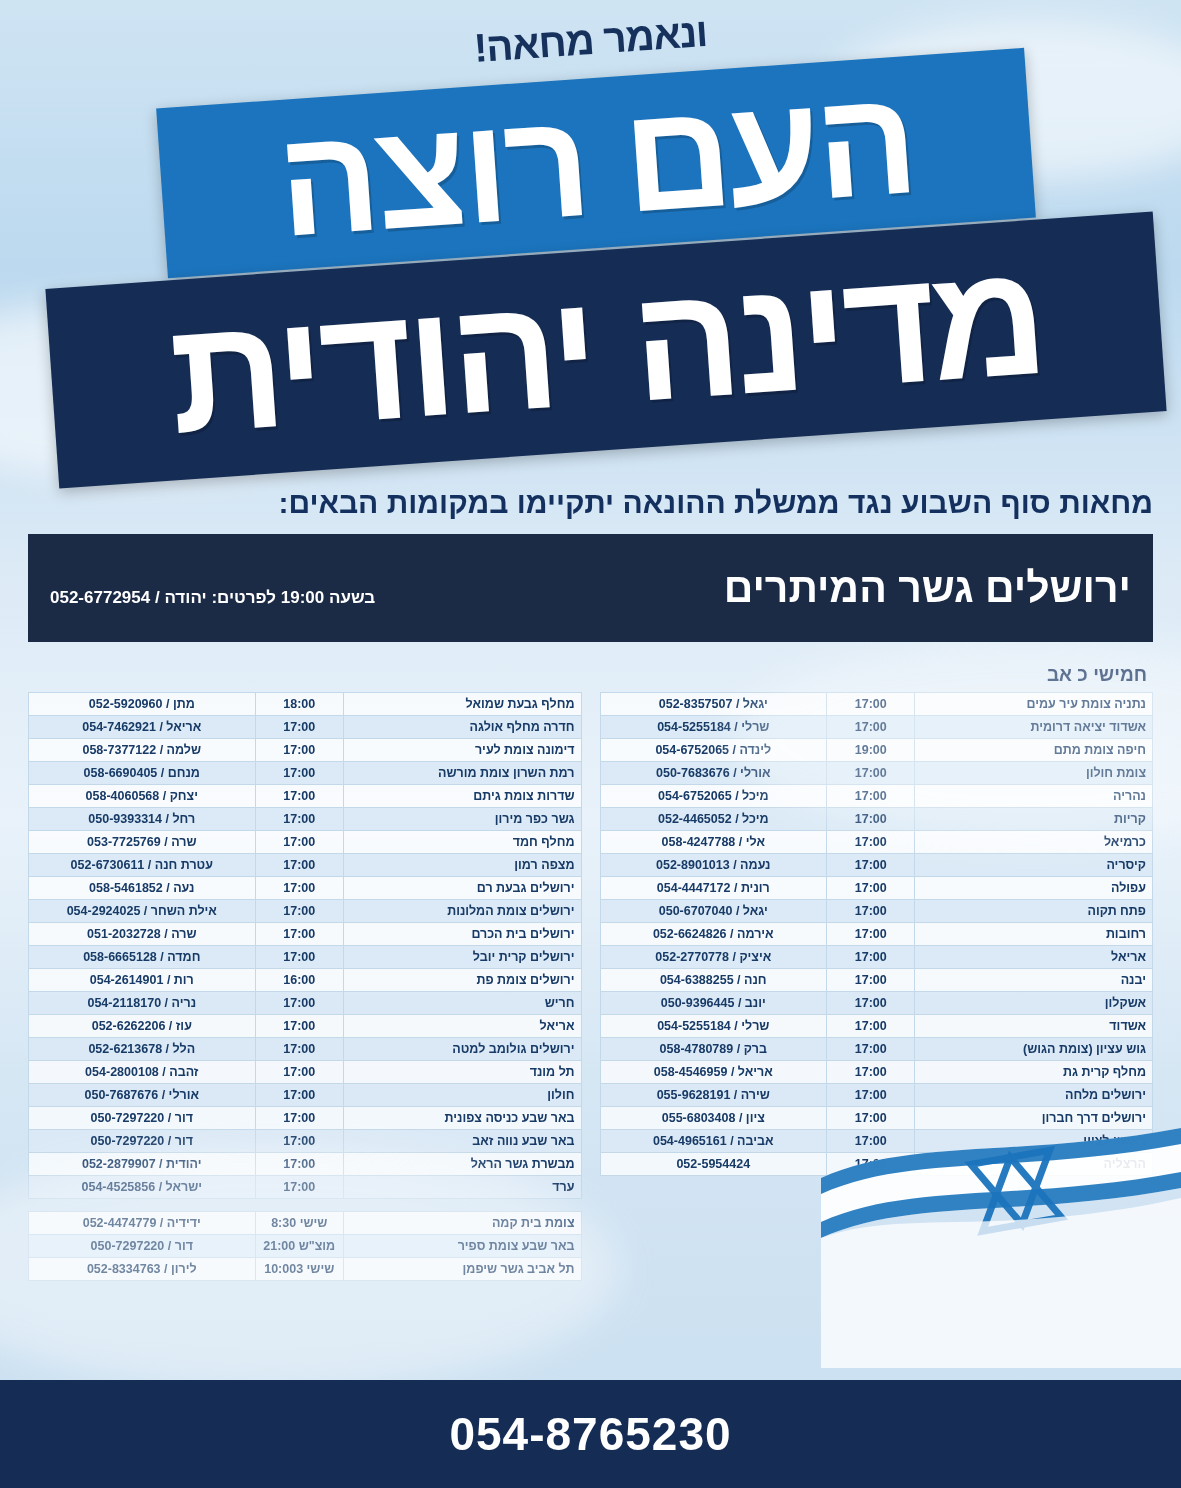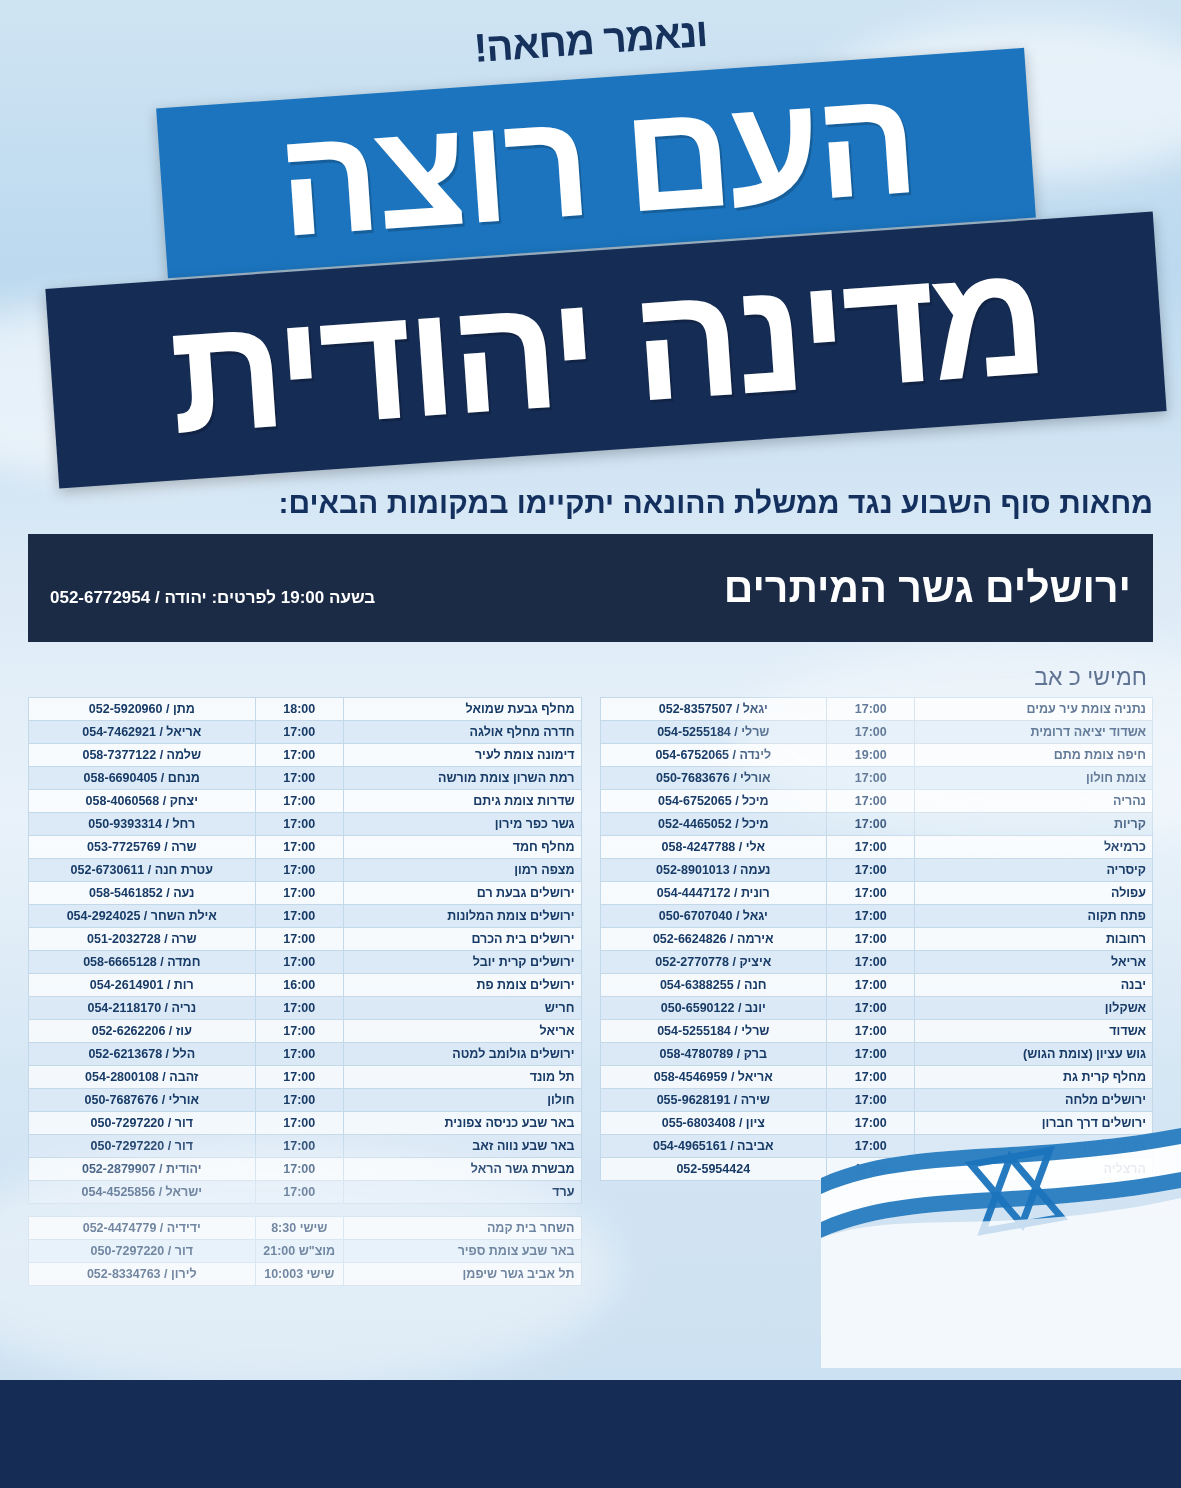--- a/index.html
+++ b/index.html
@@ -85,21 +85,21 @@
   .mainbox .left-col { text-align:right; }
   .mainbox .title-line { font-size:41px; font-weight:bold; line-height:1.05; }
   .mainbox .title-line .blue { color:#3aa3e8; }
   .mainbox .detail { font-size:17px; font-weight:bold; margin-top:19px; }
   .mainbox .place { font-size:41px; font-weight:bold; color:#ffffff; }
 
   
   .dayhead {
     margin:22px 34px 6px 12px;
     text-align:right;
-    font-size:23px; font-weight:normal; color:#13305e;
+    font-size:19px; font-weight:bold; color:#13305e;
   }
 
   
   .tables {
     display:flex; gap:18px;
     margin:4px 28px 0 28px;
     align-items:flex-start;
   }
   .col { flex:1; }
   table.sched {
@@ -235,21 +235,21 @@
             <td class="contact">איציק / 052-2770778</td>
           </tr>
           <tr>
             <td class="place">יבנה</td>
             <td class="time">17:00</td>
             <td class="contact">חנה / 054-6388255</td>
           </tr>
           <tr class="alt">
             <td class="place">אשקלון</td>
             <td class="time">17:00</td>
-            <td class="contact">יונב / 050-6590122</td>
+            <td class="contact">יונב / 050-9396445</td>
           </tr>
           <tr>
             <td class="place">אשדוד</td>
             <td class="time">17:00</td>
             <td class="contact">שרלי / 054-5255184</td>
           </tr>
           <tr class="alt">
             <td class="place">גוש עציון (צומת הגוש)</td>
             <td class="time">17:00</td>
             <td class="contact">ברק / 058-4780789</td>
@@ -395,21 +395,21 @@
             <td class="place">ערד</td>
             <td class="time">17:00</td>
             <td class="contact">ישראל / 054-4525856</td>
           </tr>
         </tbody>
     </table>
     <div class="spacer"></div>
     <table class="sched">
       <tbody id="rows-other">
           <tr>
-            <td class="place">השחר בית קמה</td>
+            <td class="place">צומת בית קמה</td>
             <td class="time">שישי 8:30</td>
             <td class="contact">ידידיה / 052-4474779</td>
           </tr>
           <tr class="alt">
             <td class="place">באר שבע צומת ספיר</td>
             <td class="time">מוצ"ש 21:00</td>
             <td class="contact">דור / 050-7297220</td>
           </tr>
           <tr>
             <td class="place">תל אביב גשר שיפמן</td>
@@ -426,13 +426,14 @@
   <path d="M0,60 C90,20 200,40 360,10 L360,26 C200,56 90,36 0,76 Z" fill="#1b74bd" opacity="0.9"></path>
   <path d="M0,104 C90,64 200,84 360,54 L360,70 C200,100 90,80 0,120 Z" fill="#1b74bd" opacity="0.9"></path>
   <g fill="none" stroke="#1b74bd" stroke-width="7" opacity="0.95" transform="translate(140,48) rotate(-10)">
     <polygon points="50,0 90,68 10,68"></polygon>
     <polygon points="50,68 90,0 10,0"></polygon>
   </g>
   <path d="M0,120 C80,90 180,120 360,80 L360,250 L0,250 Z" fill="#ffffff" opacity="0.75"></path>
 </svg>
 
 <div class="footer">
+  <span class="phone">054-8765230</span>
 </div>
 
 </body></html>

